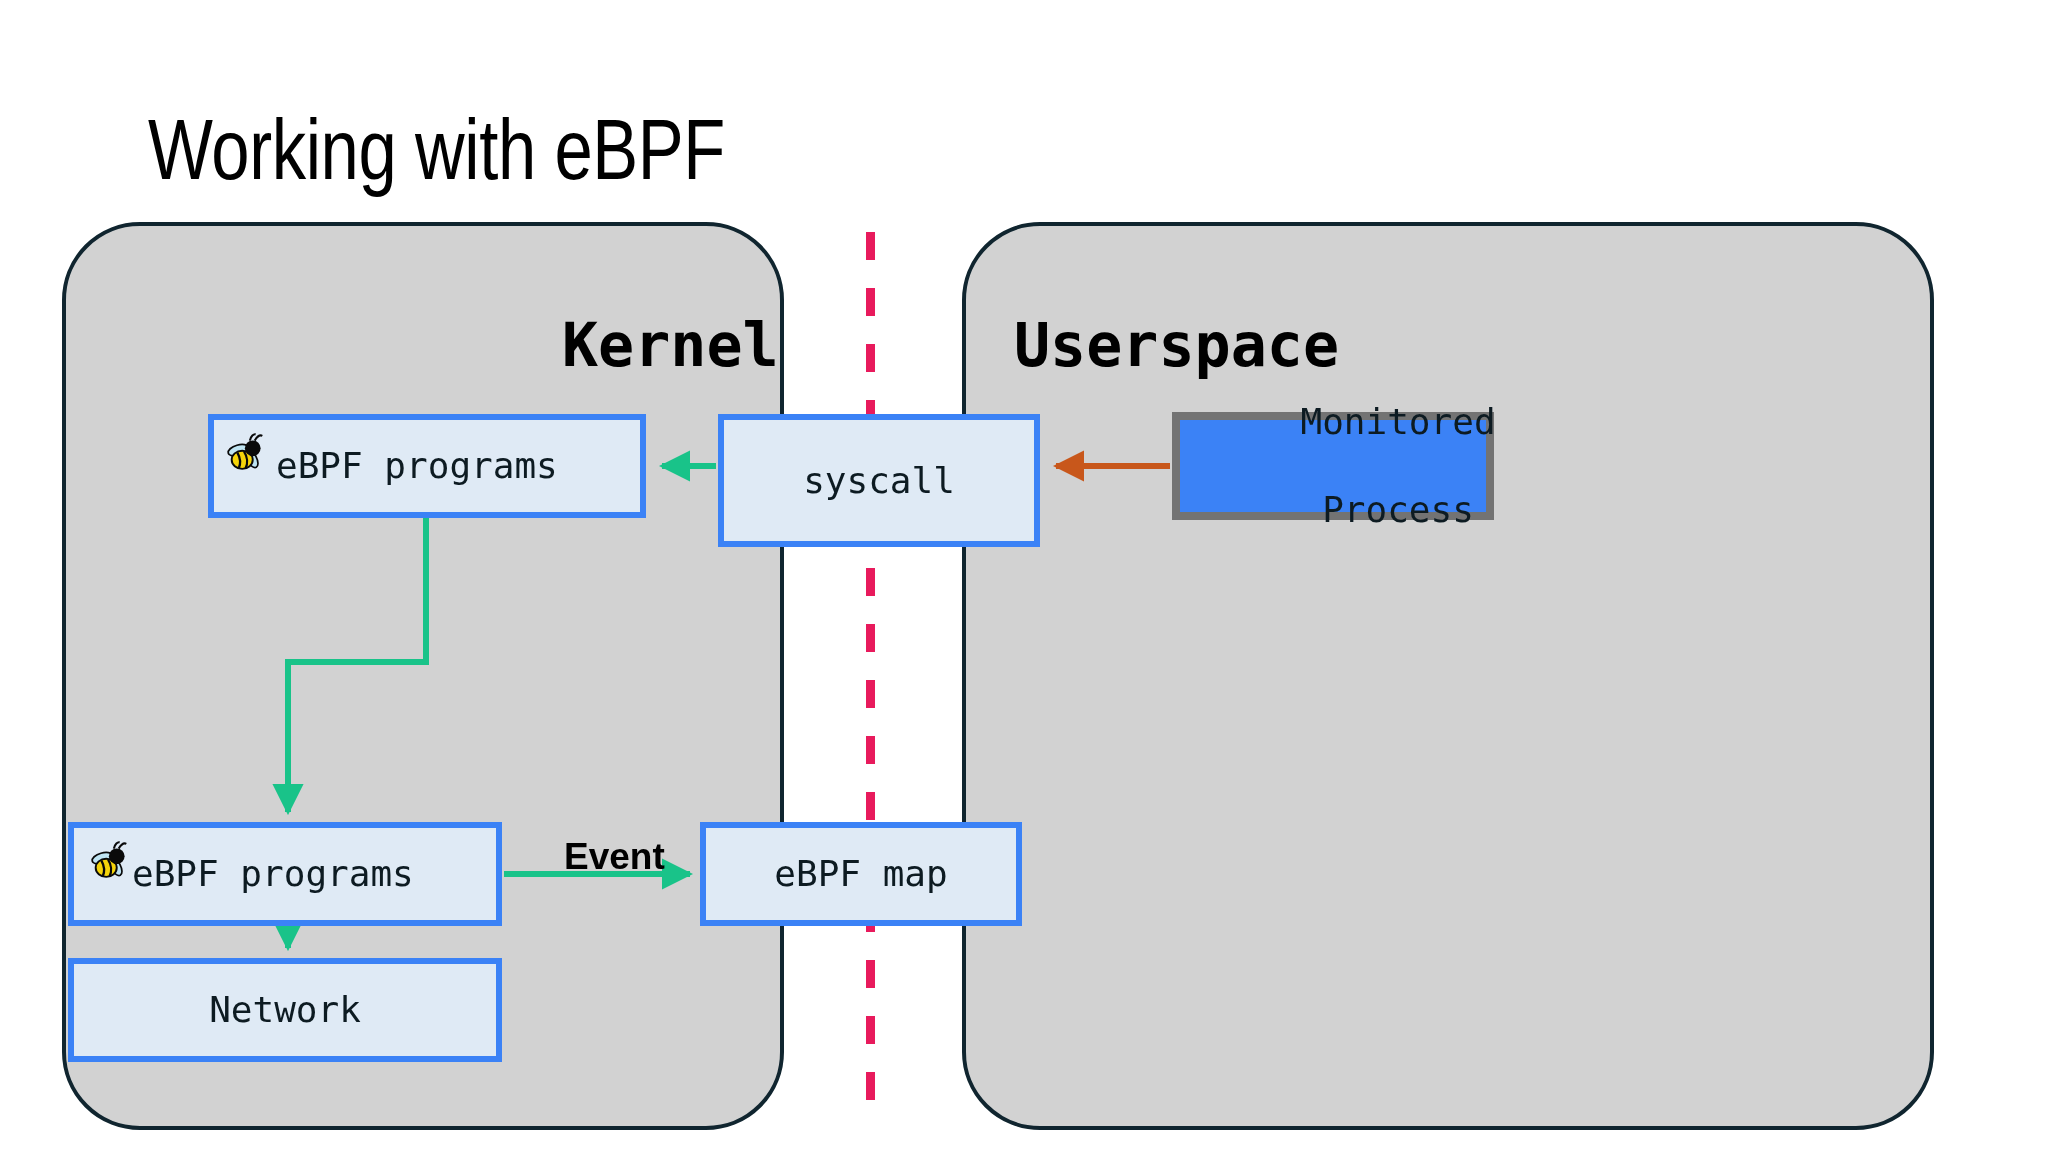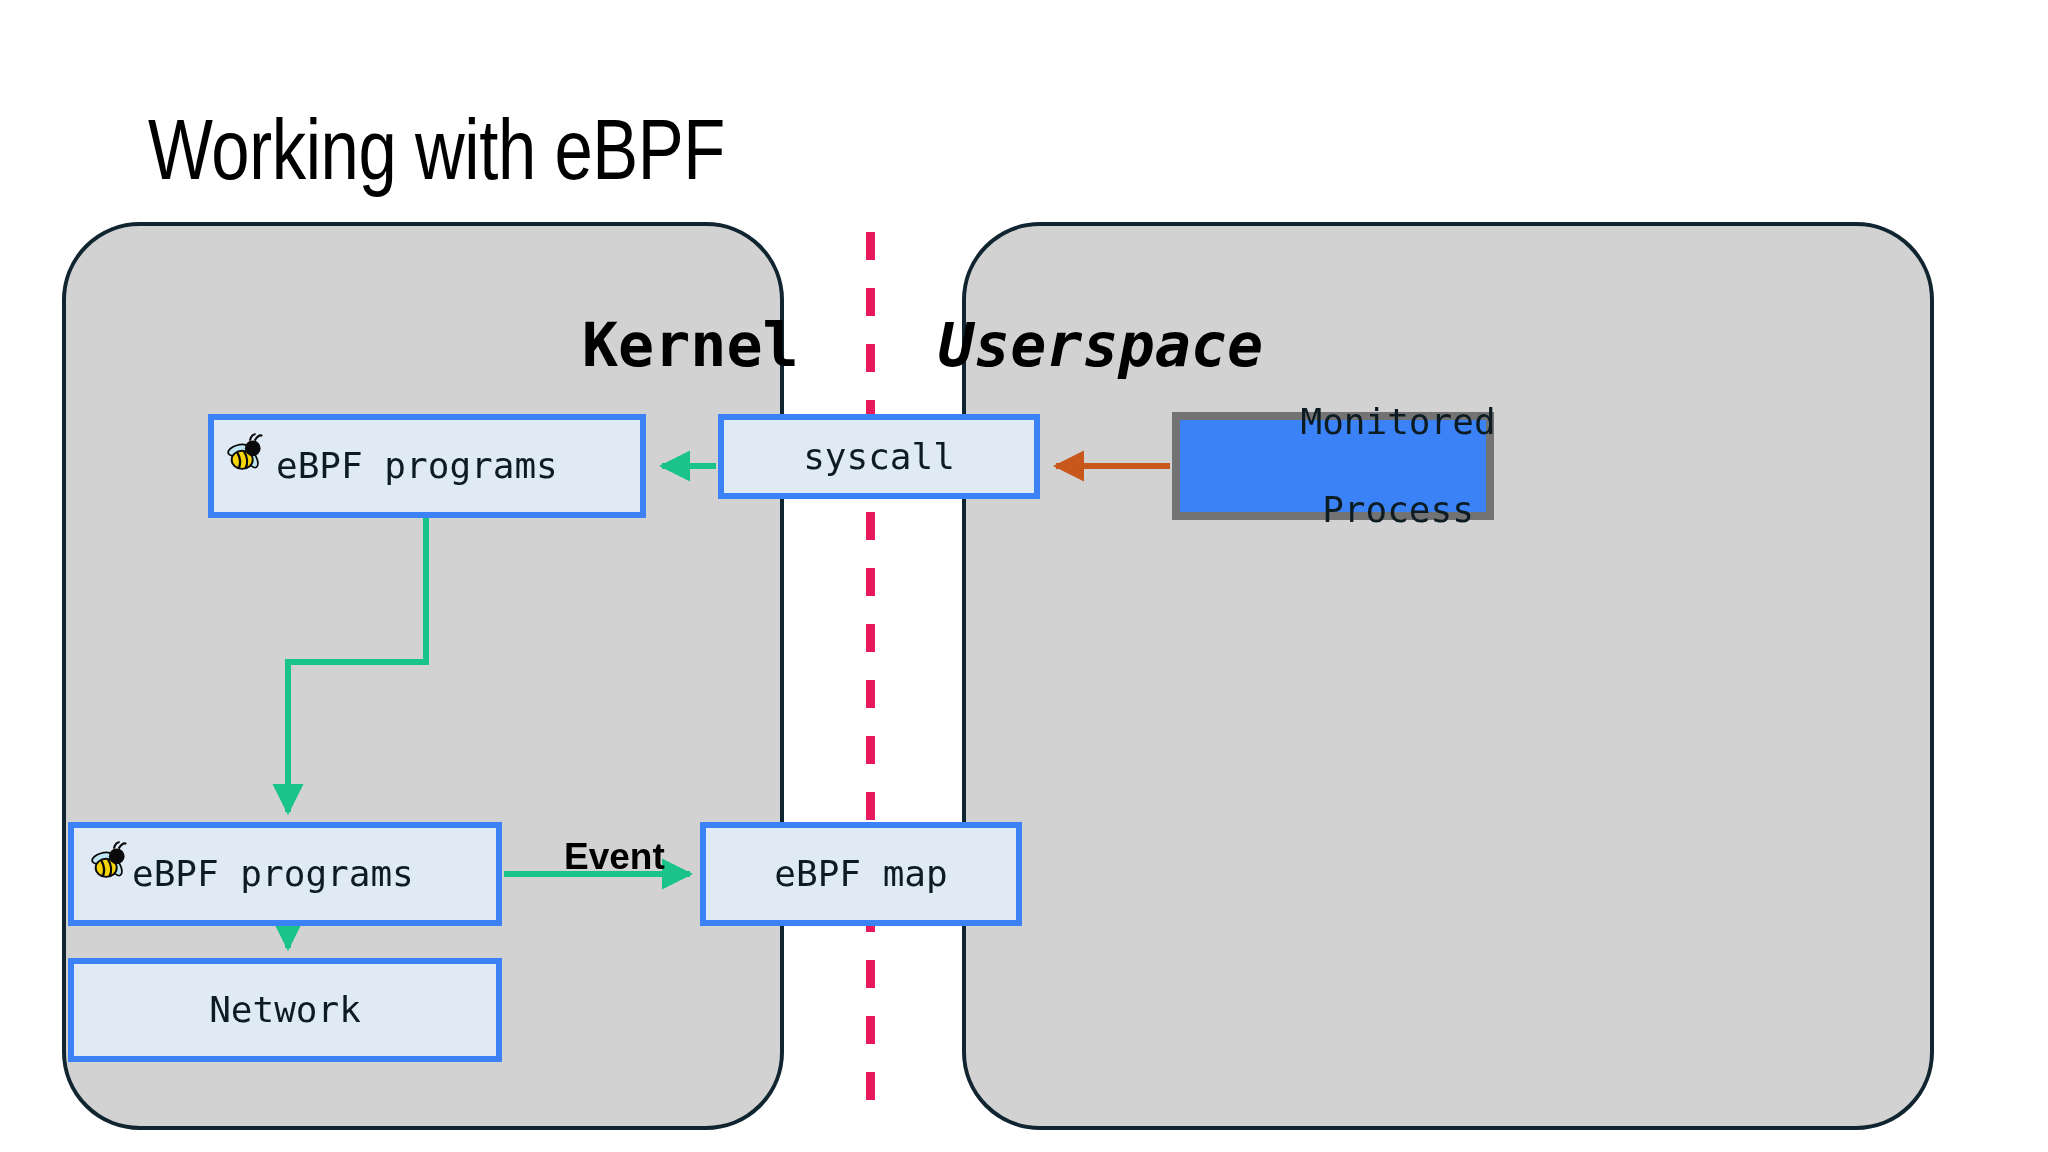--- a/index.html
+++ b/index.html
@@ -62,22 +62,22 @@
 
   .zone-label {
     position: absolute;
     font-family: "DejaVu Sans Mono", "Liberation Mono", monospace;
     font-size: 60px;
     font-weight: 700;
     color: #000000;
     white-space: nowrap;
     letter-spacing: 0px;
   }
-  .zone-label-kernel   { left: 582px; top: 310px; }
-  .zone-label-userspace{ left: 938px; top: 310px; font-style: italic; }
+  .zone-label-kernel   { left: 562px; top: 310px; }
+  .zone-label-userspace{ left: 1014px; top: 310px; }
 
   
   .divider {
     position: absolute;
     left: 866px;
     top: 232px;
     width: 9px;
     height: 876px;
     background: repeating-linear-gradient(
       to bottom,
@@ -128,21 +128,21 @@
   }
 
   
   .n-ebpf-top {
     left: 208px; top: 414px; width: 438px; height: 104px;
   }
   .n-ebpf-top .label { margin-left: 62px; }
   .n-ebpf-top .bee   { left: 10px; top: 12px; }
 
   .n-syscall {
-    left: 718px; top: 414px; width: 322px; height: 85px;
+    left: 718px; top: 414px; width: 322px; height: 133px;
   }
 
   .n-monitored {
     left: 1172px; top: 412px; width: 322px; height: 108px;
   }
 
   .n-ebpf-bottom {
     left: 68px; top: 822px; width: 434px; height: 104px;
   }
   .n-ebpf-bottom .label { margin-left: 58px; }

